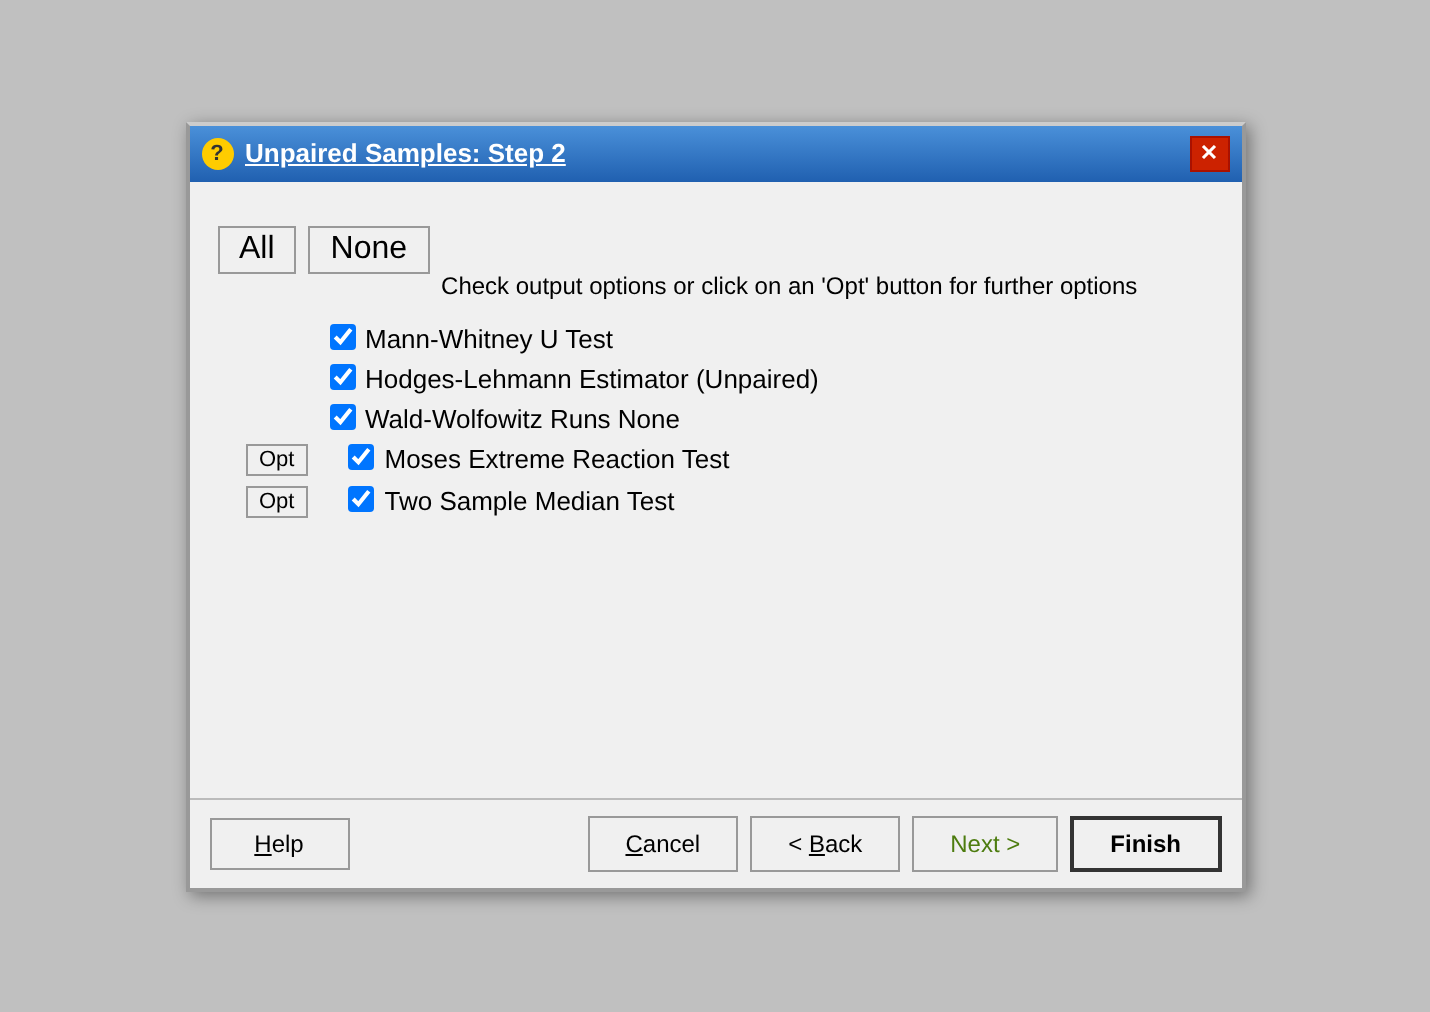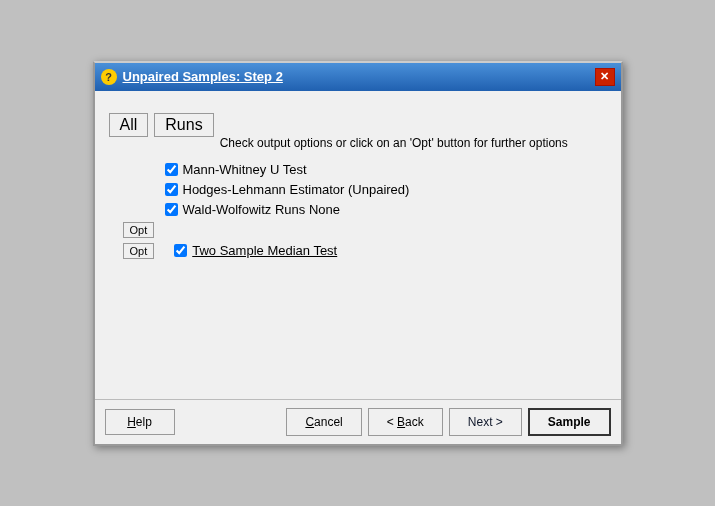--- a/index.html
+++ b/index.html
@@ -121,21 +121,20 @@
       background: #f0f0f0;
       border: 1px solid #999;
       padding: 1px 6px;
       font-size: 11px;
       cursor: pointer;
       min-width: 30px;
     }
 
     .checkbox-label {
       display: flex;
-      align-items: center;
       gap: 5px;
       font-size: 13px;
     }
 
     .checkbox-label input[type="checkbox"] {
       width: 13px;
       height: 13px;
       cursor: pointer;
     }
 
@@ -155,21 +154,21 @@
     .btn-bottom {
       background: #f0f0f0;
       border: 1px solid #999;
       padding: 5px 18px;
       font-size: 12px;
       cursor: pointer;
       min-width: 70px;
     }
 
     .btn-bottom:disabled {
-      color: #0f172a;
+      color: #4d7c0f;
       cursor: default;
     }
 
     .btn-finish {
       background: #f0f0f0;
       border: 2px solid #333;
       padding: 5px 18px;
       font-size: 12px;
       cursor: pointer;
       min-width: 70px;
@@ -186,21 +185,21 @@
       <div class="title-icon">?</div>
       <span class="title-text">Unpaired Samples: Step 2</span>
     </div>
     <div class="close-btn">✕</div>
   </div>
 
   <div class="dialog-body">
 
     <div class="top-row">
       <button class="btn-small">All</button>
-      <button class="btn-small">Runs</button>
+      <button class="btn-small">None</button>
       <span class="instruction-text">Check output options or click on an 'Opt' button for further options</span>
     </div>
 
     <div class="options-area">
 
       <div class="option-row">
         <div style="width:38px;"></div>
         <label class="checkbox-label">
           <input type="checkbox" checked="" style="">
           <span>Mann-Whitney U Test</span>
@@ -218,37 +217,41 @@
       <div class="option-row">
         <div style="width:38px;"></div>
         <label class="checkbox-label">
           <input type="checkbox" checked="" style="">
           <span>Wald-Wolfowitz Runs None</span>
         </label>
       </div>
 
       <div class="opt-row">
         <button class="opt-btn">Opt</button>
+        <label class="checkbox-label" style="margin-left:4px;">
+          <input type="checkbox" checked="" style="">
+          <span>Moses Extreme Reaction Test</span>
+        </label>
       </div>
 
       <div class="opt-row">
         <button class="opt-btn">Opt</button>
-        <label class="checkbox-label" style="margin-left:4px;text-decoration:underline;">
+        <label class="checkbox-label" style="margin-left:4px;">
           <input type="checkbox" checked="" style="">
           <span>Two Sample Median Test</span>
         </label>
       </div>
 
     </div>
 
     <div class="spacer"></div>
   </div>
 
   <div class="bottom-bar">
     <button class="btn-bottom"><span style="text-decoration:underline;">H</span>elp</button>
     <div style="display:flex; gap:6px;">
       <button class="btn-bottom"><span style="text-decoration:underline;">C</span>ancel</button>
       <button class="btn-bottom">&lt; <span style="text-decoration:underline;">B</span>ack</button>
       <button class="btn-bottom" disabled="">Next &gt;</button>
-      <button class="btn-finish">Sample</button>
+      <button class="btn-finish">Finish</button>
     </div>
   </div>
 </div>
 
 </body></html>

